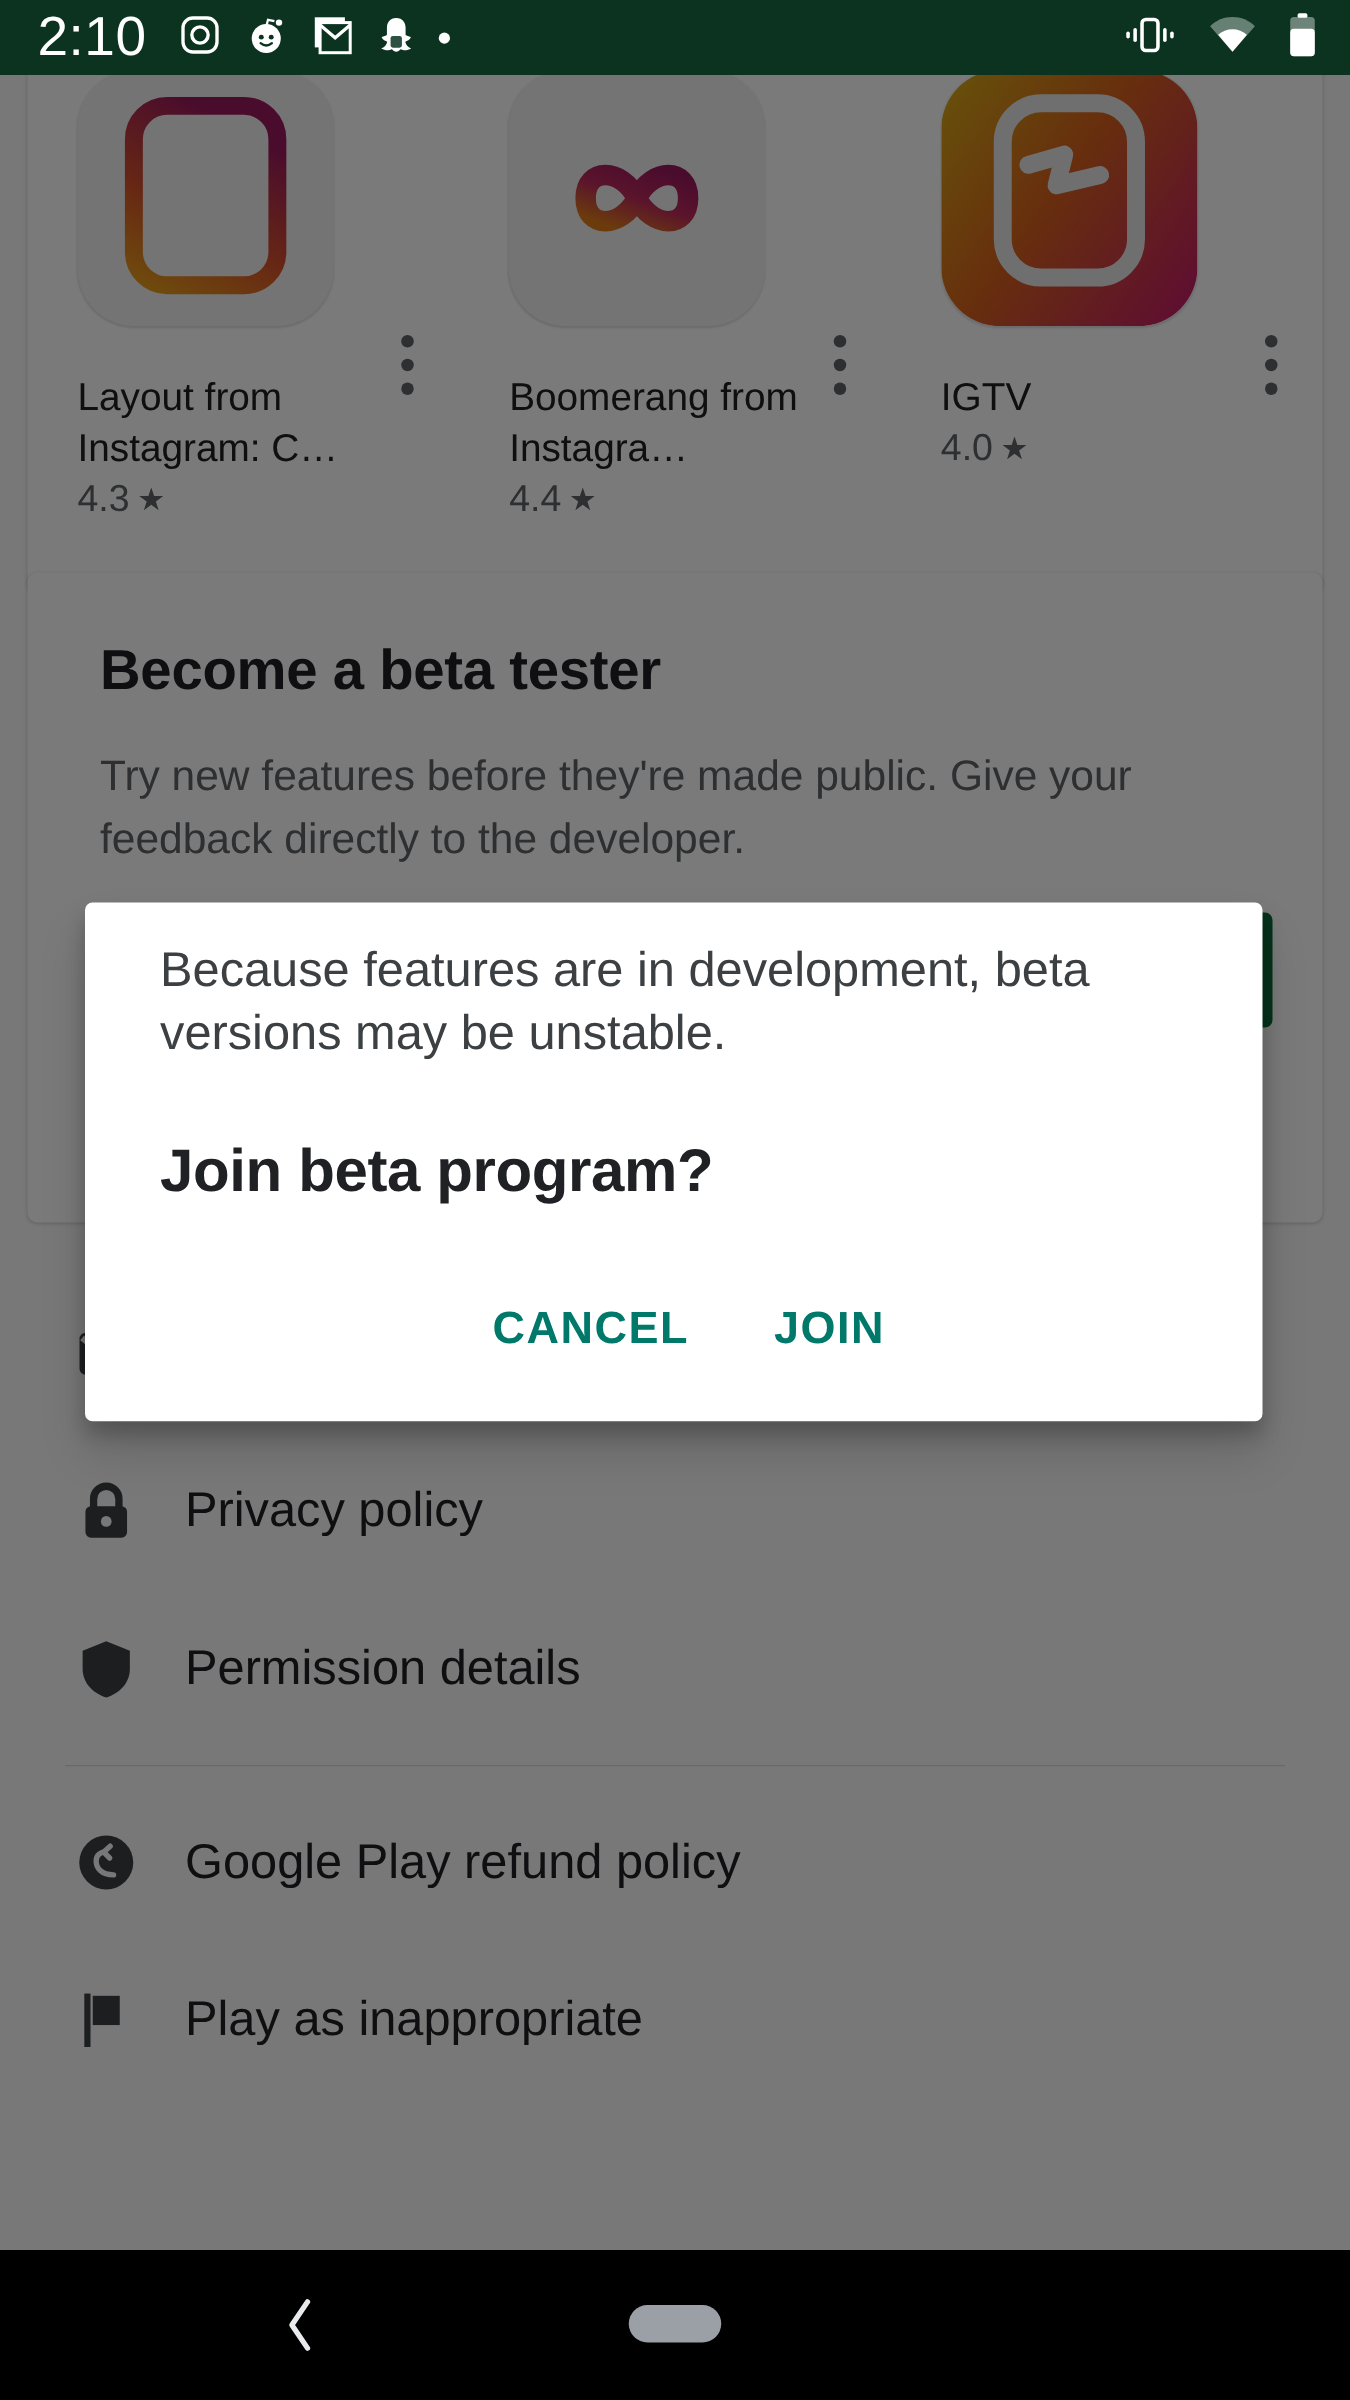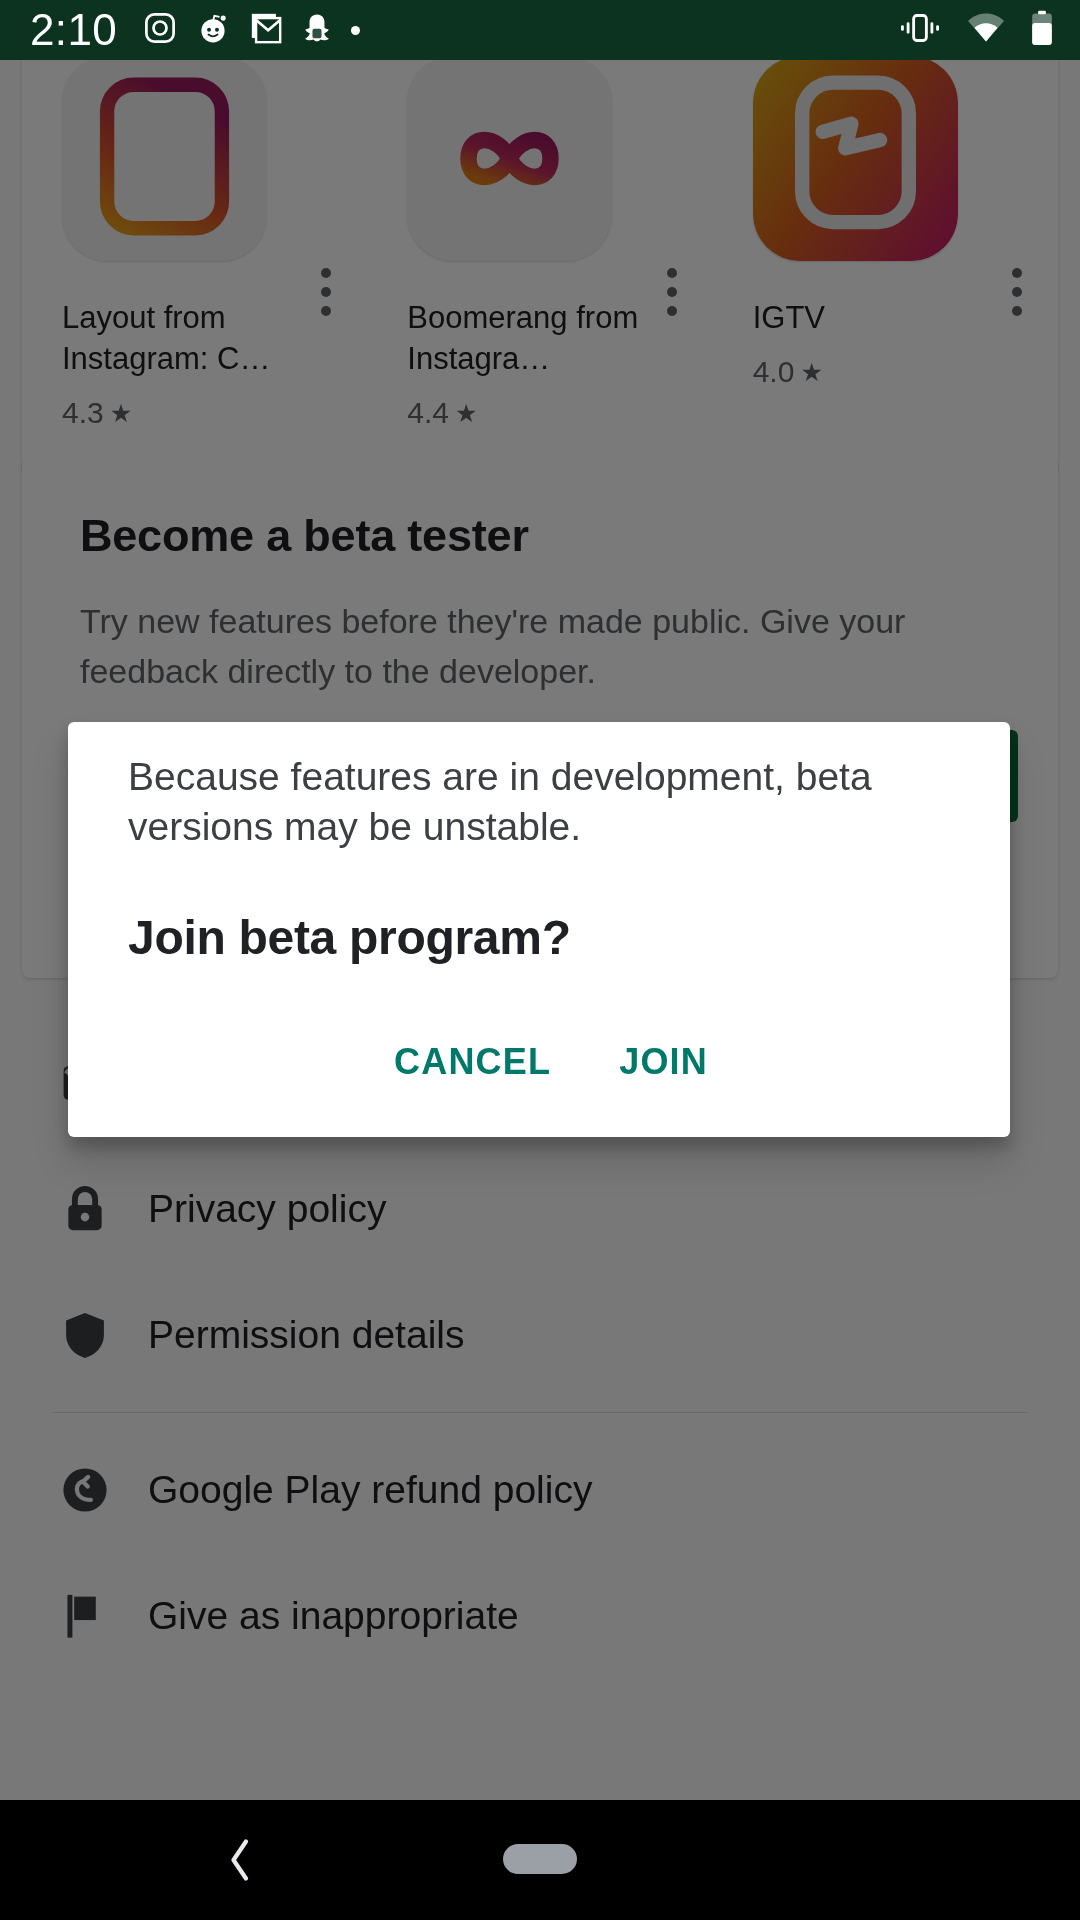--- a/index.html
+++ b/index.html
@@ -106,21 +106,21 @@
   }
   .app-title {
     margin-top: 36px;
     font-size: 31px;
     line-height: 41px;
     color: #212121;
     width: 250px;
     word-break: break-word;
   }
   .app-rating {
-    margin-top: 17px;
+    margin-top: 4px;
     font-size: 30px;
     color: #5f6368;
     display: flex;
     align-items: center;
     gap: 6px;
   }
   .star { font-size: 25px; color: #5f6368; line-height: 1; }
   .kebab {
     position: absolute;
     right: 36px;
@@ -502,21 +502,21 @@
         <span class="link-label">Google Play refund policy</span>
       </div>
 
       <div class="link-row">
         <span class="link-ico">
           <svg width="54" height="54" viewBox="0 0 24 24">
             <rect x="4.2" y="2.6" width="2.2" height="19" fill="#3c4043"></rect>
             <rect x="7.2" y="3.4" width="9.6" height="10.4" fill="#3c4043"></rect>
           </svg>
         </span>
-        <span class="link-label">Give as inappropriate</span>
+        <span class="link-label">Play as inappropriate</span>
       </div>
 
     </div>
   </div>
 
   <div id="scrim"></div>
 
   <div id="dialog">
     <div id="dialog-message">Because features are in development, beta versions may be unstable.</div>
     <div id="dialog-title">Join beta program?</div>

